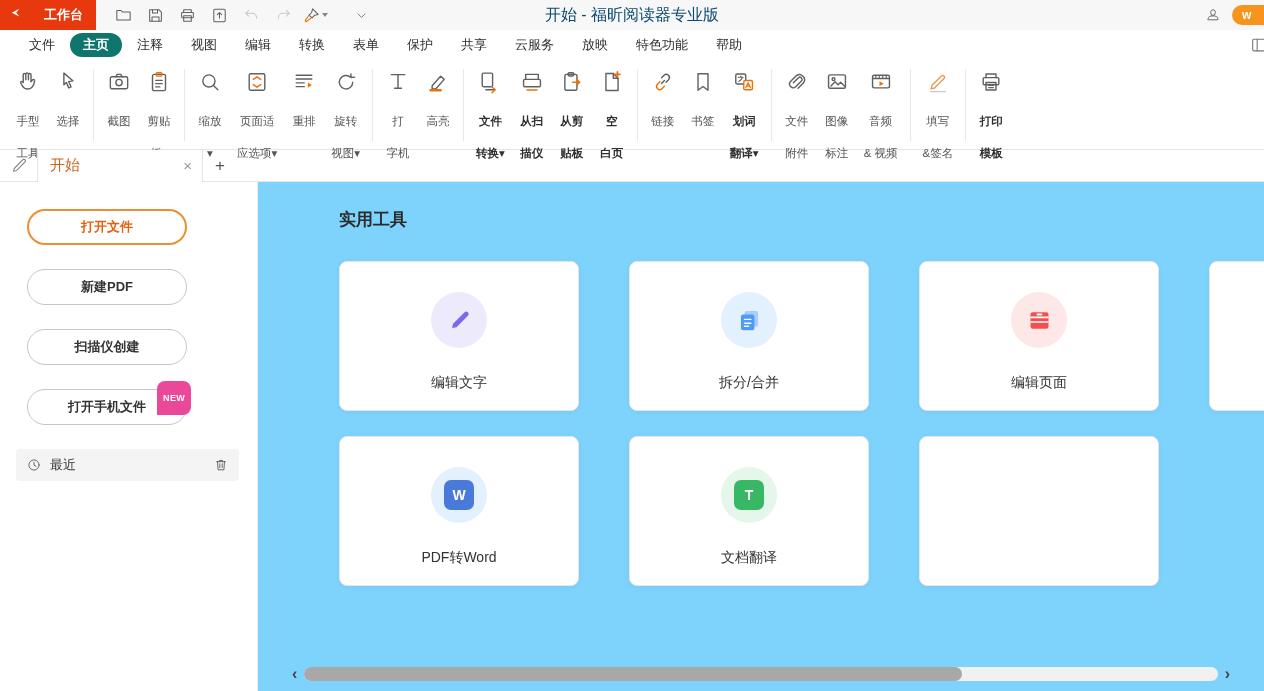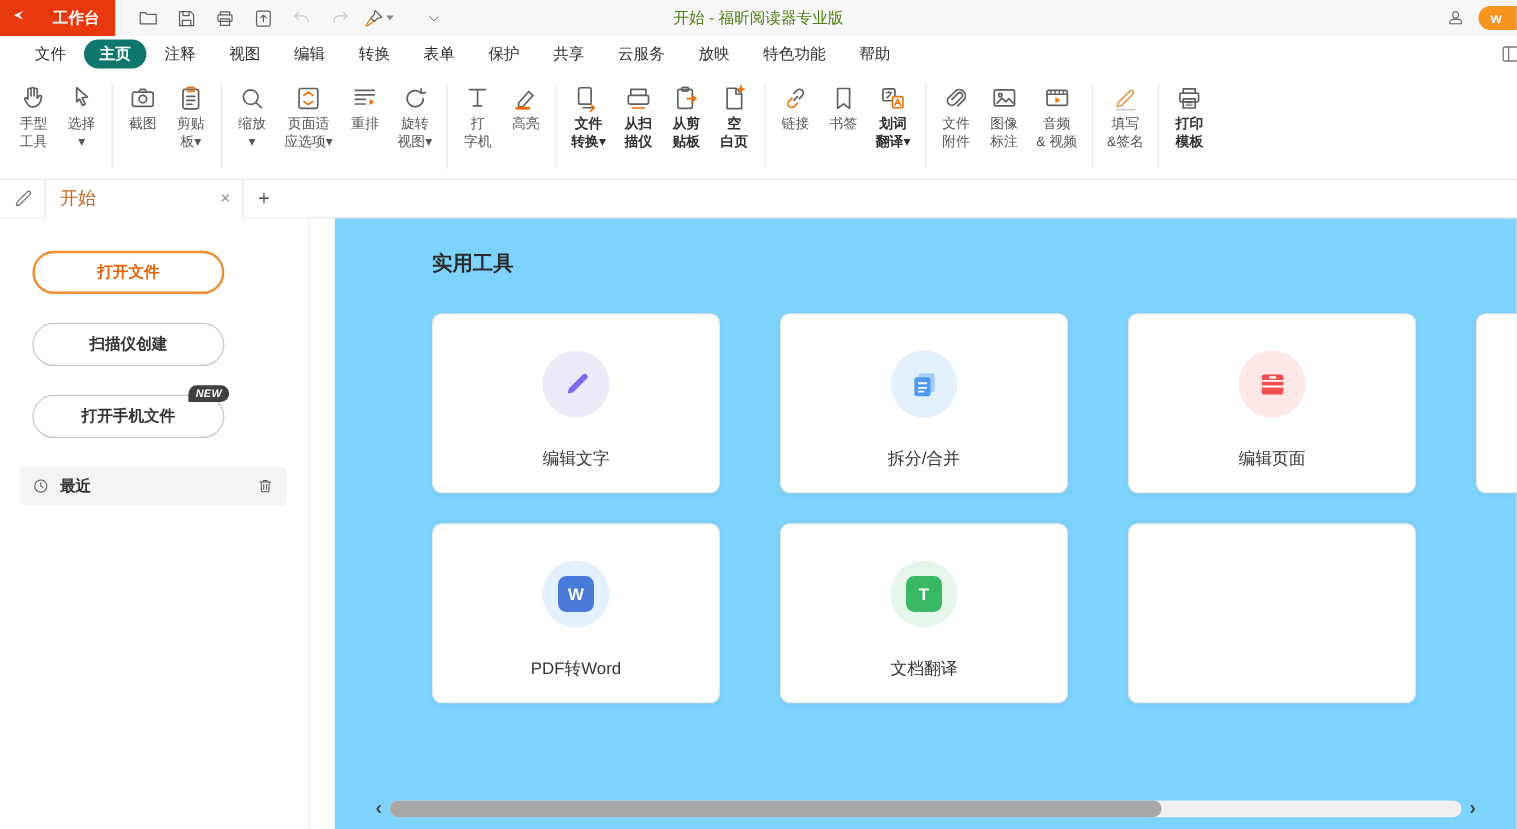--- a/index.html
+++ b/index.html
@@ -9,60 +9,60 @@
   
   .titlebar{height:30px;background:#f7f7f8;display:flex;align-items:center;position:relative;}
   .workspace{height:30px;background:#E8380D;color:#fff;display:flex;align-items:center;gap:18px;
              padding:0 13px 0 10px;font-size:13px;font-weight:bold;cursor:default;}
   .logo{display:flex;}
   .tb-icons{display:flex;align-items:center;margin-left:12px;gap:2px;}
   .tb-icon{width:30px;height:26px;display:flex;align-items:center;justify-content:center;color:#5f5f5f;border-radius:3px;}
   .tb-icon.disabled{color:#c9c9c9;}
   .caret-tri{width:0;height:0;border-left:3.5px solid transparent;border-right:3.5px solid transparent;border-top:4px solid #888;margin-left:1px;}
   .tb-chevron{margin-left:24px;color:#666;display:flex;}
-  .tb-title{position:absolute;left:50%;transform:translateX(-50%);font-size:13px;color:#4d7c0f;white-space:nowrap;}
+  .tb-title{position:absolute;left:50%;transform:translateX(-50%);font-size:16px;color:#0c4a6e;white-space:nowrap;}
   .tb-stamp{position:absolute;right:42px;top:6px;color:#666;display:flex;}
   .account-pill{position:absolute;right:-30px;top:5px;height:20px;width:62px;border-radius:10px;background:#F7941E;
                 color:#fff;font-size:12px;font-weight:bold;display:flex;align-items:center;padding-left:10px;}
 
   
   .menubar{height:30px;background:#fff;display:flex;align-items:center;padding-left:16px;position:relative;}
   .menu-items{display:flex;align-items:center;gap:2px;}
   .menu-item{font-size:13px;color:#2e2e2e;padding:0 13px;height:24px;line-height:24px;border-radius:13px;cursor:default;white-space:nowrap;}
   .menu-item.active{background:#0f766e;color:#fff;font-weight:bold;}
   .mb-panel{position:absolute;right:-5px;top:5px;color:#777;display:flex;}
 
   
   .ribbon{height:90px;background:#fff;border-bottom:1px solid #e5e5e7;display:flex;align-items:flex-start;padding:7px 0 0 8px;}
-  .tool{display:flex;flex-direction:column;align-items:center;padding:0 7px;cursor:default;}
+  .tool{display:flex;flex-direction:column;align-items:center;padding:0 7px;cursor:default;gap:17px;}
   .tool-icon{height:30px;display:flex;align-items:center;color:#606060;}
   .tl{font-size:11.5px;line-height:15px;height:15px;color:#555;white-space:nowrap;}
   .tool.strong .tl{color:#2f2f2f;font-weight:bold;}
   .rib-sep{width:1px;height:72px;background:#e9e9e9;margin:2px 5px 0 5px;}
 
   
   .tabstrip{height:32px;background:#fff;border-bottom:1px solid #e6e6e6;display:flex;align-items:center;}
   .ts-pencil{margin:0 8px 0 10px;color:#777;display:flex;}
   .tab{height:32px;width:166px;border-left:1px solid #e3e3e3;border-right:1px solid #e3e3e3;background:#fff;
        display:flex;align-items:center;justify-content:space-between;padding:0 10px 0 12px;}
   .tab-label{font-size:15px;color:#C9661C;}
   .tab-close{font-size:15px;color:#999;line-height:1;cursor:default;}
   .tab-add{font-size:17px;color:#555;margin-left:12px;line-height:1;cursor:default;}
 
   
-  .content{height:509px;display:flex;background:#fff;gap:21px;}
+  .content{height:509px;display:flex;background:#fff;}
   .sidebar{width:258px;border-right:1px solid #ececec;padding-top:27px;background:#fff;}
   .sb-btn{display:block;position:relative;width:160px;height:36px;margin:0 0 24px 27px;border-radius:18px;
           border:1px solid #c6c6c6;background:#fff;font-size:13px;font-weight:bold;color:#333;
           font-family:inherit;cursor:default;}
   .sb-btn.accent{border:2px solid #EE8E33;color:#E2620C;}
-  .new-badge{position:absolute;top:-9px;right:-5px;background:#404040;color:#fff;font-size:9px;font-weight:bold;
-             font-style:italic;padding:2px 6px;border-radius:8px 8px 8px 0;letter-spacing:.3px;}
+  .new-badge{position:absolute;top:-9px;right:-5px;background:#ec4899;color:#fff;font-size:9px;font-weight:bold;
+             padding:12px 6px;border-radius:8px 8px 8px 0;letter-spacing:.3px;}
   .recent-row{margin:23px 18px 0 16px;height:32px;background:#f4f4f5;border-radius:4px;display:flex;
-              align-items:center;padding:0 10px;gap:8px;font-weight:bold;}
+              align-items:center;padding:0 10px;gap:8px;}
   .recent-label{font-size:13px;color:#333;flex:1;}
   .icon16{display:flex;color:#555;}
 
   .main{flex:1;position:relative;overflow:hidden;padding-top:26px;background:#7dd3fc;}
   .section-title{margin-left:81px;font-size:17px;font-weight:600;color:#2b2b2b;}
   .cards{margin:30px 0 0 81px;width:1210px;display:flex;flex-wrap:wrap;column-gap:50px;row-gap:25px;}
   .card{width:240px;height:150px;background:#fff;border:1px solid #e7e7e7;border-radius:8px;
         box-shadow:0 1px 5px rgba(0,0,0,0.05);display:flex;flex-direction:column;align-items:center;padding-top:30px;cursor:default;}
   .card-circle{width:56px;height:56px;border-radius:50%;display:flex;align-items:center;justify-content:center;}
   .circle-svg{display:flex;}
@@ -428,20 +428,21 @@
       <span class="tab-label">开始</span>
       <span class="tab-close">×</span>
     </div>
     <span class="tab-add">+</span>
   </div>
 
   <div class="content">
     <div class="sidebar">
       <div id="sidebar-buttons">
           <button class="sb-btn accent"><span>打开文件</span></button>
+          <button class="sb-btn"><span>新建PDF</span></button>
           <button class="sb-btn"><span>扫描仪创建</span></button>
           <button class="sb-btn"><span>打开手机文件</span><span class="new-badge">NEW</span></button>
         </div>
       <div class="recent-row">
         <span class="icon16" id="clock-icon">
             <svg width="16" height="16" viewBox="0 0 24 24" aria-hidden="true">
               <circle cx="12" cy="12" r="7.6" fill="none" stroke="currentColor" stroke-width="1.3" stroke-linecap="round" stroke-linejoin="round"></circle>
               <path d="M12 7.8v4.4l3 1.8" fill="none" stroke="currentColor" stroke-width="1.3" stroke-linecap="round" stroke-linejoin="round"></path>
             </svg>
           </span>

